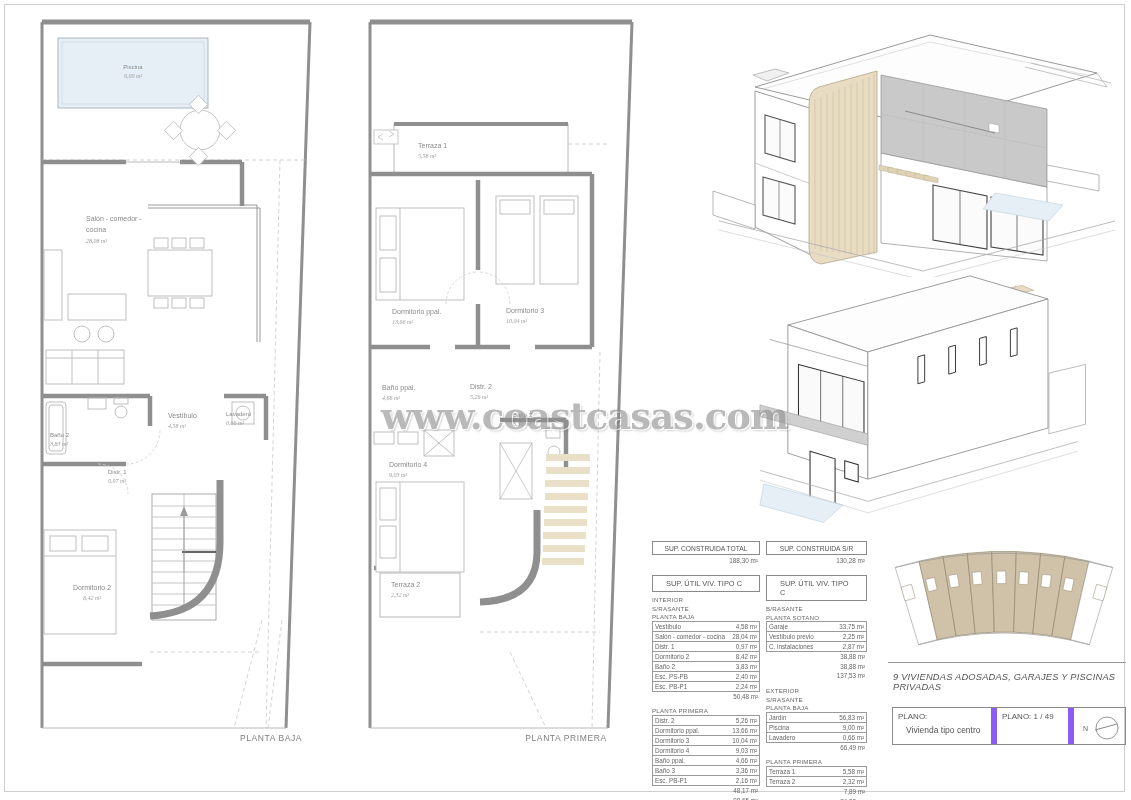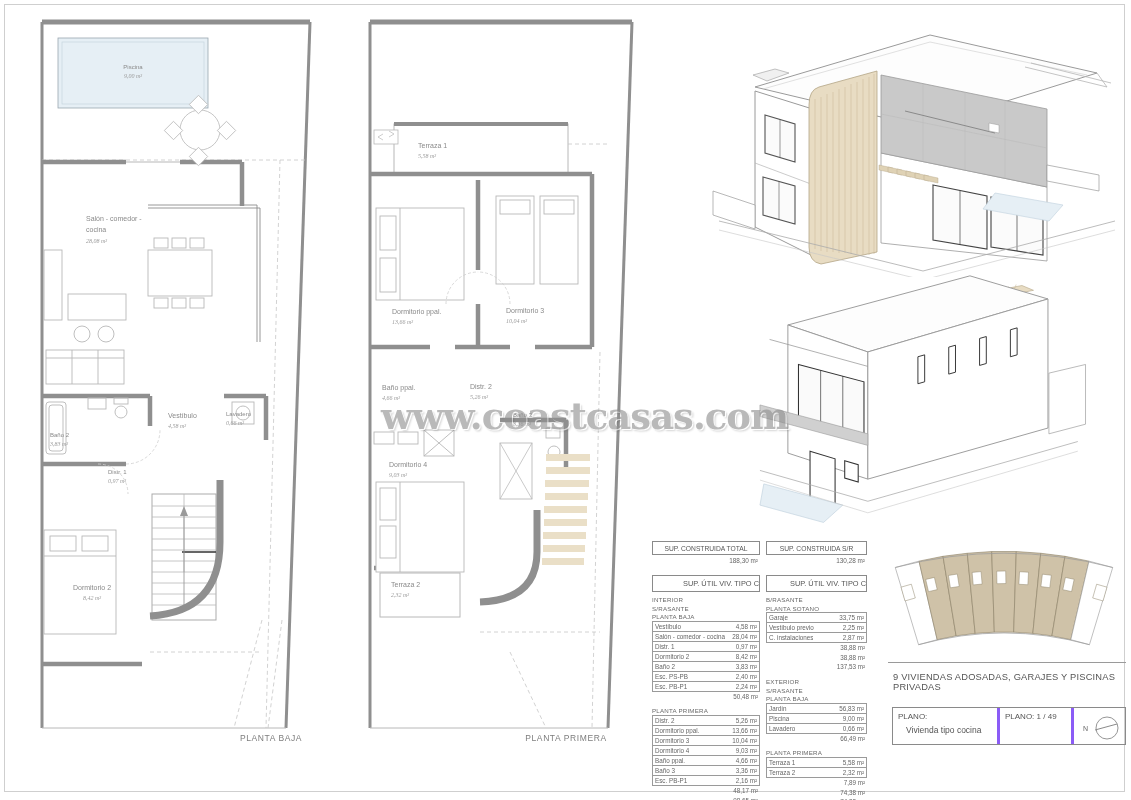--- a/index.html
+++ b/index.html
@@ -8,36 +8,36 @@
   .sheet{position:absolute;left:4px;top:4px;right:6px;bottom:8px;border:1px solid #cfcfcf;}
   .abs{position:absolute;}
   svg text{font-family:"Liberation Sans",sans-serif;}
   .lbl{font-size:7px;fill:#8a8a8a;}
   .lbl-s{font-size:6px;fill:#8a8a8a;}
   .area{font-family:"Liberation Serif",serif;font-style:italic;font-size:6px;fill:#9b9b9b;}
   
   .tcol{position:absolute;font-size:6.3px;color:#666;}
   .mini-head{border:1px solid #8a8a8a;text-align:center;font-size:6.7px;padding:2.5px 0;color:#555;}
   .mini-val{text-align:right;font-size:6.4px;padding:2px 2px 0 0;}
-  .util-head{border:1px solid #8a8a8a;text-align:right;font-size:7.4px;padding:3px 0;color:#555;margin-top:11px;margin-bottom:4px;}
+  .util-head{border:1px solid #8a8a8a;text-align:left;font-size:7.4px;padding:3px 13px;color:#555;margin-top:11px;margin-bottom:4px;}
   .r-sec{font-size:6.2px;line-height:8.6px;letter-spacing:.2px;color:#6a6a6a;}
   .r-item{display:flex;justify-content:space-between;border:1px solid #9a9a9a;margin-top:-1px;padding:1px 2px;line-height:7px;background:#fff;}
   .r-item .rn{white-space:nowrap;overflow:hidden;}
   .r-item .rv{white-space:nowrap;margin-left:2px;}
   .r-sum{text-align:right;line-height:9.6px;padding-right:2px;}
   .r-sum + .r-sec{margin-top:6px;}
   
   .caption{position:absolute;font-size:8.5px;letter-spacing:.6px;color:#7d7d7d;width:140px;text-align:center;}
   .watermark{position:absolute;left:381px;top:394px;font-family:"DejaVu Serif",serif;font-weight:bold;
              font-size:37px;letter-spacing:-1px;color:#8f8f8f;opacity:.62;
              text-shadow:1px 1px 0 #fff,2px 2px 2px rgba(60,60,60,.35);white-space:nowrap;}
   .titleblock{position:absolute;left:888px;top:662px;width:238px;height:84px;border-top:1px solid #9a9a9a;}
-  .tb-project{font-size:9.3px;color:#555;margin:9px 2px 0 5px;letter-spacing:.2px;}
+  .tb-project{font-size:9.3px;color:#555;margin:9px 2px 0 5px;letter-spacing:.2px;font-style:italic;}
   .tb-box{position:absolute;left:4px;right:0;top:44px;height:36px;border:1px solid #8a8a8a;display:flex;}
-  .tb-cell{border-right:3px solid #8b5cf6;padding:4px 0 0 5px;font-size:8px;color:#555;}
+  .tb-cell{border-right:6px solid #8b5cf6;padding:4px 0 0 5px;font-size:8px;color:#555;}
   .tb-plano{flex:1;}
   .tb-plano .v{margin:4px 0 0 8px;font-size:8.5px;}
   .tb-escala{width:66px;}
   .tb-north{width:46px;border-right:none;display:flex;align-items:center;justify-content:center;}
   .siteplan{position:absolute;left:892px;top:546px;}
 </style>
 </head>
 <body>
 
 <div class="sheet"></div>
@@ -528,21 +528,21 @@
     <rect x="212" y="48" width="12" height="16" transform="rotate(16 218 56)"></rect>
   </g>
   <path d="M-10.4,28 Q111,-4 232.4,28 M15.6,114.2 Q111,88 206.4,114.2" stroke="#9a9a9a" stroke-width=".8" fill="none"></path>
 </svg>
 
 <div class="titleblock">
   <div class="tb-project">9 VIVIENDAS ADOSADAS, GARAJES Y PISCINAS PRIVADAS</div>
   <div class="tb-box">
     <div class="tb-cell tb-plano">
       <span>PLANO:</span>
-      <div class="v">Vivienda tipo cocina</div>
+      <div class="v">Vivienda tipo centro</div>
     </div>
     <div class="tb-cell tb-escala">
       <span>PLANO:</span>
       <span>1 / 49</span>
     </div>
     <div class="tb-cell tb-north">
       <svg width="42" height="30" viewBox="0 0 42 30">
         <circle cx="26" cy="15" r="11" fill="none" stroke="#8a8a8a" stroke-width=".9"></circle>
         <path d="M14,17 L36,11" stroke="#8a8a8a" stroke-width="1"></path>
         <text x="2" y="18" font-size="7" fill="#666">N</text>

